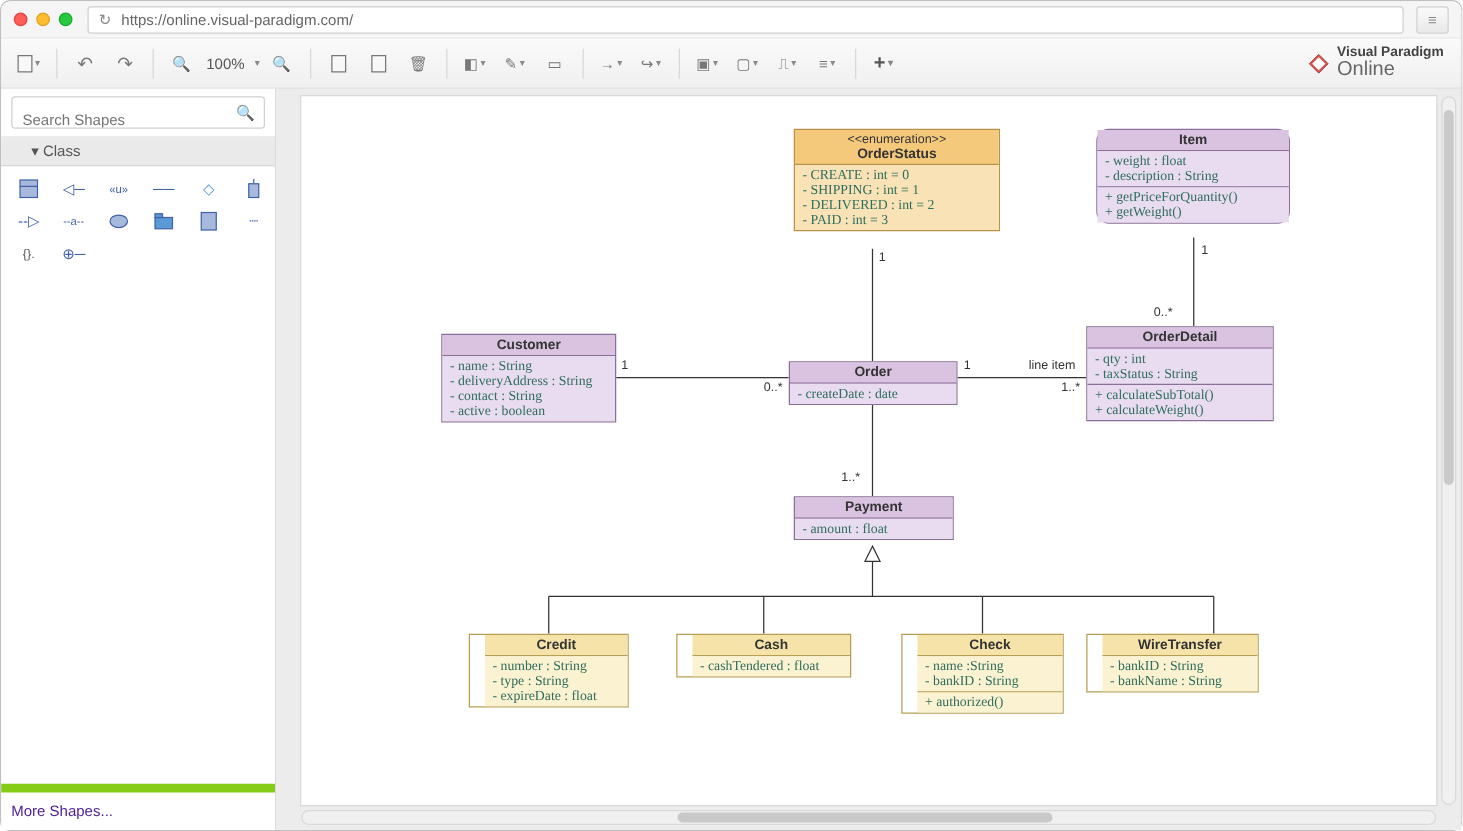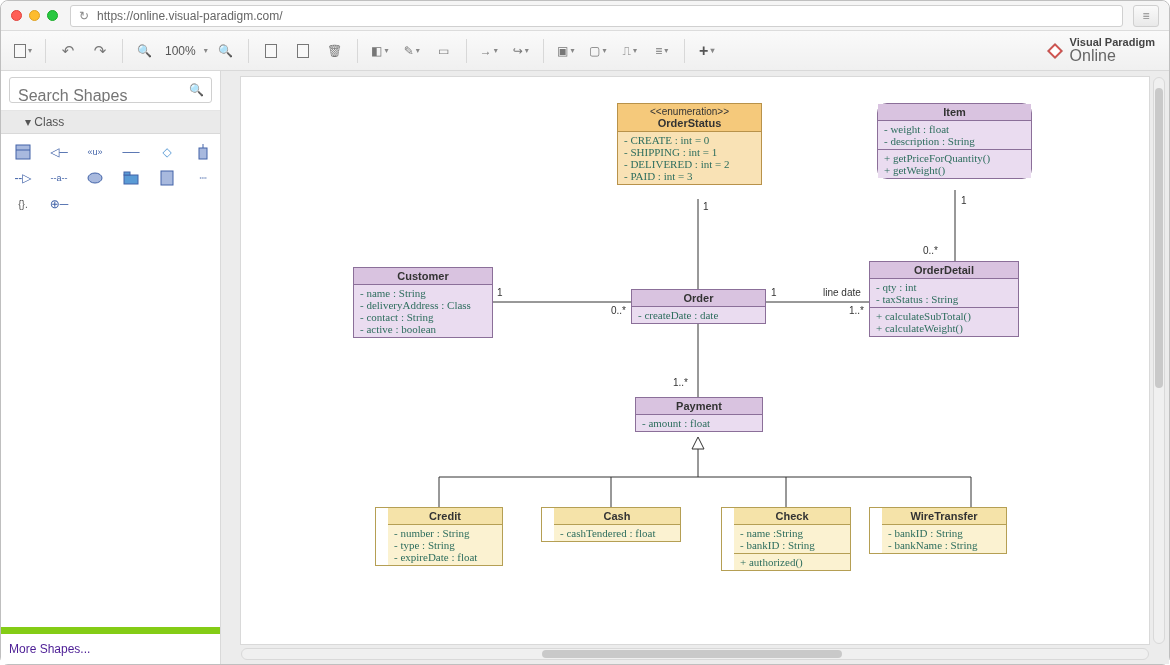--- a/index.html
+++ b/index.html
@@ -24,21 +24,21 @@
   .zoom-label { font-size: 12px; color: #555; padding: 0 2px; }
   .brand { margin-left: auto; display: flex; align-items: center; gap: 6px; padding-right: 6px; }
   .brand-logo { width: 18px; height: 18px; }
   .brand-text { font-size: 11px; color: #444; line-height: 1; font-weight: bold; }
   .brand-text small { display:block; font-weight: normal; font-size: 16px; color:#666; }
 
   
   .body { flex: 1; display: flex; min-height: 0; }
   .sidebar { width: 220px; border-right: 1px solid #d9d9d9; background: #fff; display: flex; flex-direction: column; }
   .search-row { padding: 6px 8px; border-bottom: 1px solid #e5e5e5; position: relative; }
-  .search-row input { width: 100%; height: 26px; border: 1px solid #d0d0d0; border-radius: 3px; padding: 12px 26px 0 8px; font-size: 16px; color: #555; }
+  .search-row input { width: 100%; height: 26px; border: 1px solid #d0d0d0; border-radius: 3px; padding: 12px 26px 0 8px; font-size: 12px; color: #555; }
   .search-row .mag { position: absolute; right: 16px; top: 12px; color: #888; }
   .cat-header { background: #eaeaea; border-bottom: 1px solid #d9d9d9; padding: 4px 24px; font-size: 12px; color: #555; }
   .palette { padding: 8px; display: grid; grid-template-columns: repeat(6, 28px); gap: 6px 8px; }
   .shape { width: 28px; height: 20px; display:flex; align-items:center; justify-content:center; color:#4263a8; font-size:12px; }
   .more-shapes { margin-top: auto; border-top: 7px solid #84cc16; padding: 8px; font-size: 12px; color: #4c1d95; }
 
   .canvas-area { flex: 1; position: relative; background: #ececec; min-width: 0; }
   .canvas-paper { position: absolute; left: 20px; top: 6px; right: 20px; bottom: 20px; background: #fff; box-shadow: 0 0 0 1px #d9d9d9; overflow: hidden; }
   .hscroll { position: absolute; left: 20px; right: 20px; bottom: 4px; height: 12px; background: #f0f0f0; border: 1px solid #d9d9d9; border-radius: 6px; }
   .hscroll .thumb { position:absolute; left:300px; width:300px; top:1px; bottom:1px; background:#c9c9c9; border-radius:5px; }
@@ -201,27 +201,27 @@
           <line x1="198" y1="400" x2="198" y2="430" stroke="#333"></line>
           <line x1="370" y1="400" x2="370" y2="430" stroke="#333"></line>
           <line x1="545" y1="400" x2="545" y2="430" stroke="#333"></line>
           <line x1="730" y1="400" x2="730" y2="430" stroke="#333"></line>
         </svg>
 
         <div class="mlabel" style="left:256px; top:210px;">1</div>
         <div class="mlabel" style="left:370px; top:228px;">0..*</div>
         <div class="mlabel" style="left:462px; top:124px;">1</div>
         <div class="mlabel" style="left:530px; top:210px;">1</div>
-        <div class="mlabel" style="left:582px; top:210px;">line date</div>
+        <div class="mlabel" style="left:582px; top:210px;">line item</div>
         <div class="mlabel" style="left:608px; top:228px;">1..*</div>
         <div class="mlabel" style="left:720px; top:118px;">1</div>
         <div class="mlabel" style="left:682px; top:168px;">0..*</div>
         <div class="mlabel" style="left:432px; top:300px;">1..*</div>
 
-        <div class="uml orange" style="left:376px; top:26px; width:145px;">
+        <div class="uml orange" style="left:394px; top:26px; width:165px;">
           <div class="title"><span class="stereo">&lt;&lt;enumeration&gt;&gt;</span><span>OrderStatus</span></div>
           <div class="section">
             <div class="row">- CREATE : int  = 0</div>
             <div class="row">- SHIPPING : int = 1</div>
             <div class="row">- DELIVERED : int = 2</div>
             <div class="row">- PAID : int = 3</div>
           </div>
         </div>
 
         <div class="uml" style="left:636px; top:26px; width:155px;border-radius:10px;">
@@ -233,21 +233,21 @@
           <div class="section">
               <div class="row">+ getPriceForQuantity()</div>
               <div class="row">+ getWeight()</div>
             </div>
         </div>
 
         <div class="uml" style="left:112px; top:190px; width:140px;">
           <div class="title">Customer</div>
           <div class="section">
             <div class="row">- name : String</div>
-            <div class="row">- deliveryAddress : Class</div>
+            <div class="row">- deliveryAddress : String</div>
             <div class="row">- contact : String</div>
             <div class="row">- active : boolean</div>
           </div>
         </div>
 
         <div class="uml" style="left:390px; top:212px; width:135px;">
           <div class="title">Order</div>
           <div class="section">
               <div class="row">- createDate : date</div>
             </div>

